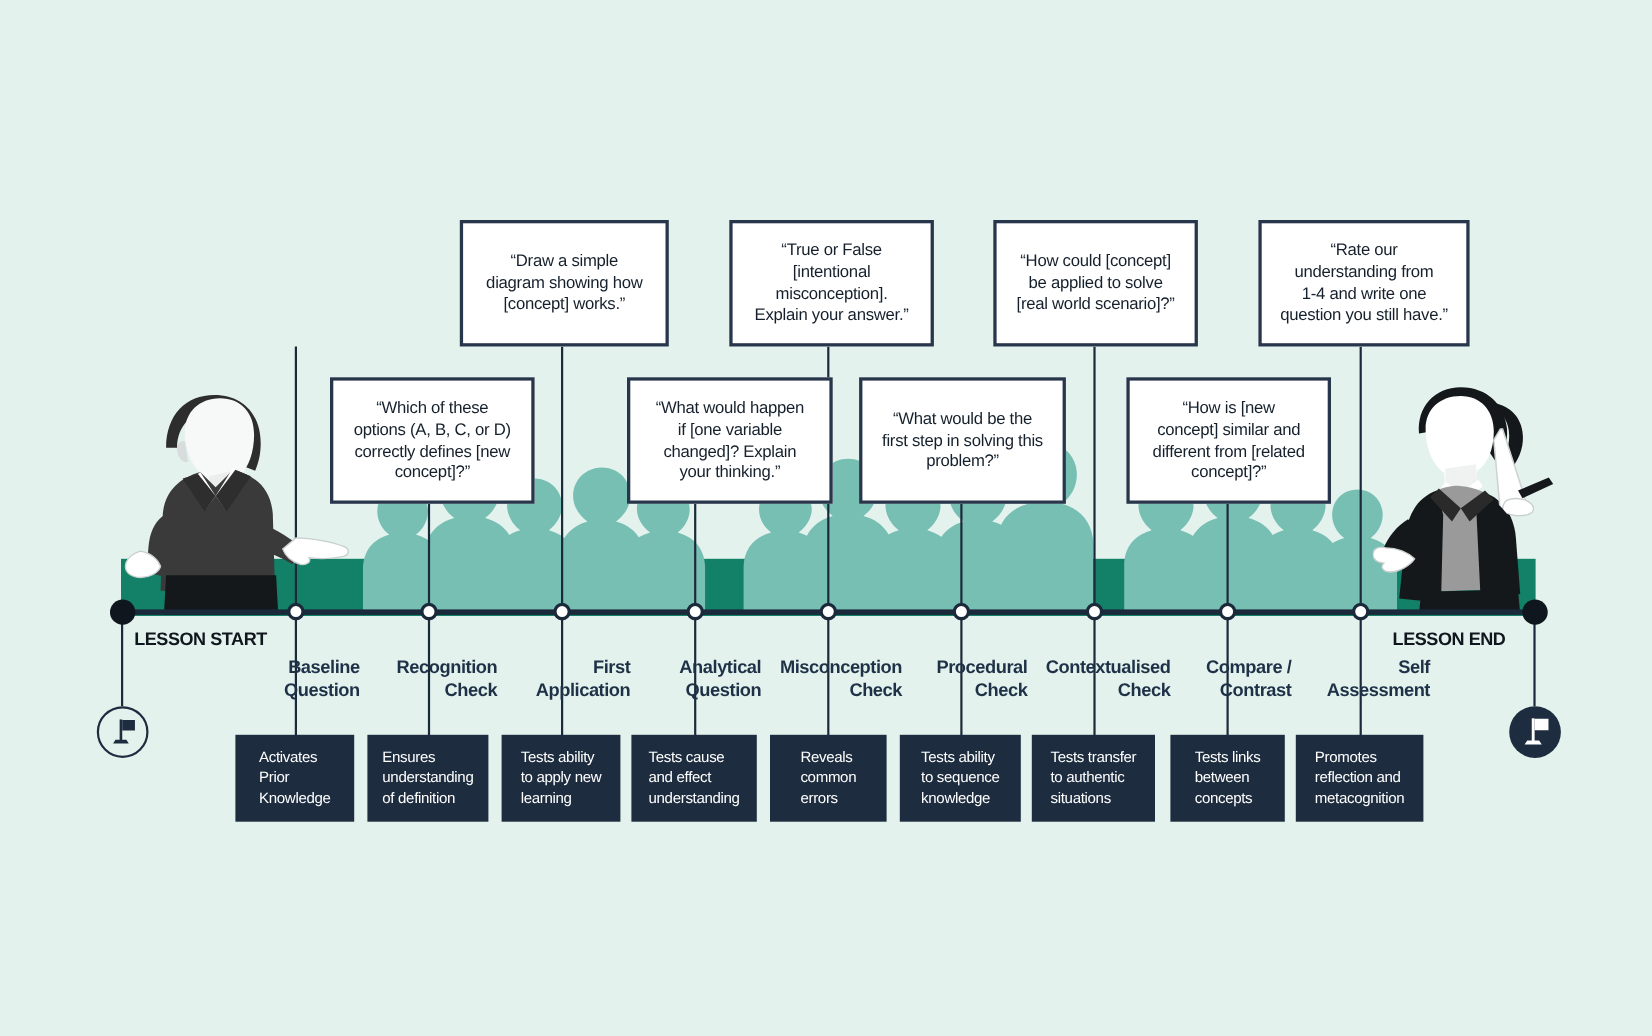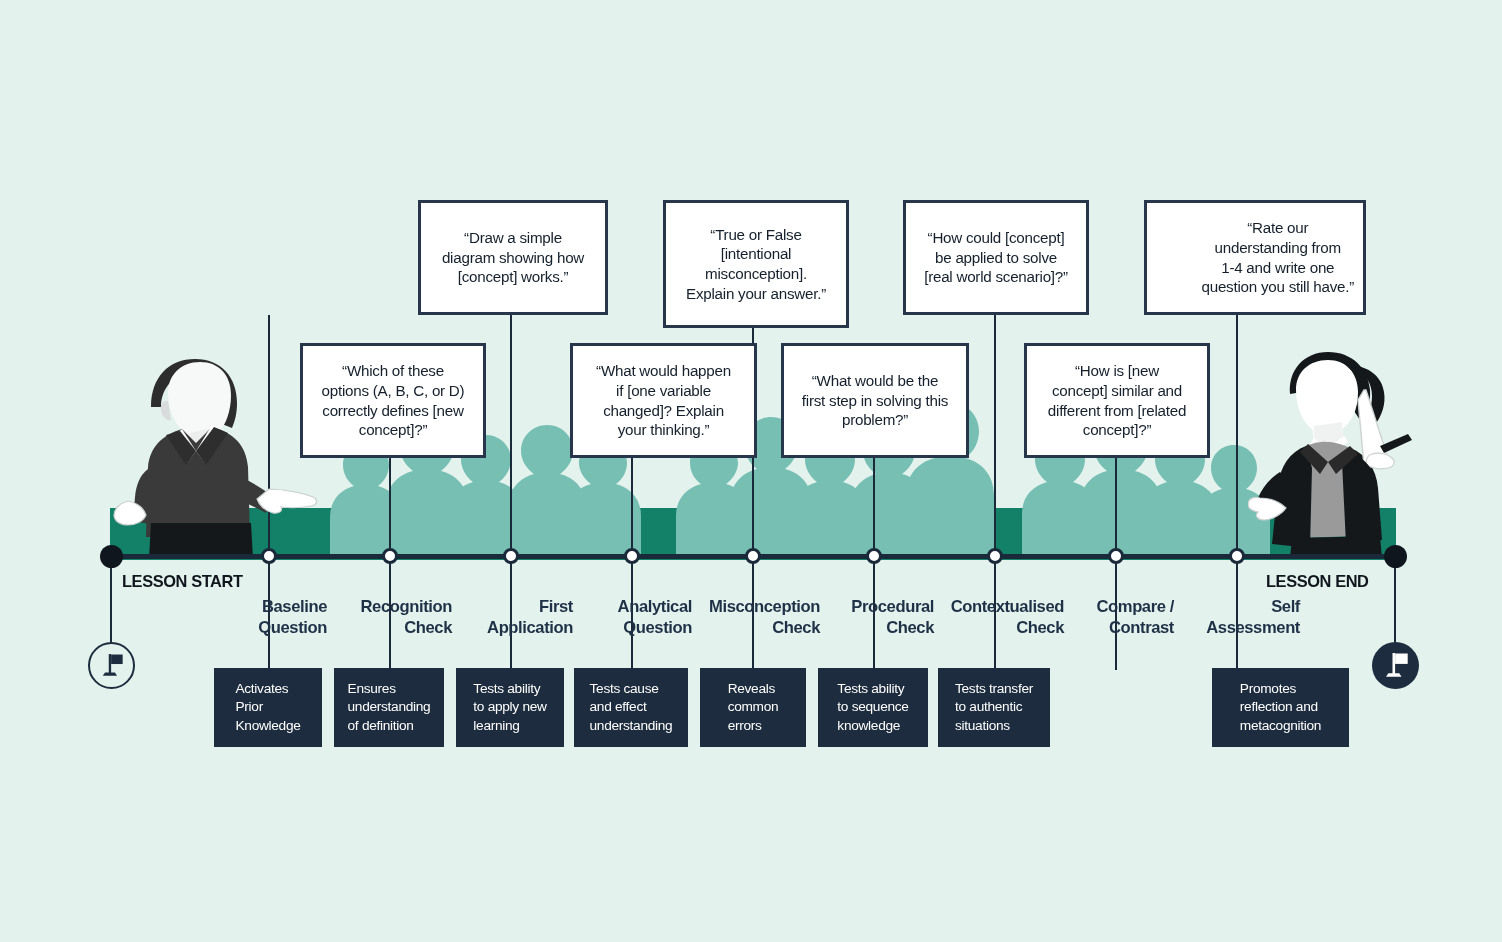--- a/index.html
+++ b/index.html
@@ -258,27 +258,27 @@
   <div class="stem" style="left:994px; top:558px; height:112px;"></div>
   <div class="stem" style="left:1115px; top:558px; height:112px;"></div>
   <div class="stem" style="left:1236px; top:558px; height:112px;"></div>
 
   <div class="stem" style="left:110px; top:558px; height:84px;"></div>
   <div class="stem" style="left:1394px; top:558px; height:84px;"></div>
 
   <div class="quote" style="left:418px; top:200px; width:190px; height:115px;">
     <span>“Draw a simple<br>diagram showing how<br>[concept] works.”</span>
   </div>
-  <div class="quote" style="left:663px; top:200px; width:186px; height:128px;">
+  <div class="quote" style="left:663px; top:200px; width:186px; height:115px;">
     <span>“True or False<br>[intentional<br>misconception].<br>Explain your answer.”</span>
   </div>
   <div class="quote" style="left:903px; top:200px; width:186px; height:115px;">
     <span>“How could [concept]<br>be applied to solve<br>[real world scenario]?”</span>
   </div>
-  <div class="quote" style="left:1144px; top:200px; width:222px; height:115px;justify-content:flex-end;">
+  <div class="quote" style="left:1144px; top:200px; width:192px; height:115px;">
     <span>“Rate our<br>understanding from<br>1-4 and write one<br>question you still have.”</span>
   </div>
 
   <div class="quote" style="left:300px; top:343px; width:186px; height:115px;">
     <span>“Which of these<br>options (A, B, C, or D)<br>correctly defines [new<br>concept]?”</span>
   </div>
   <div class="quote" style="left:570px; top:343px; width:187px; height:115px;">
     <span>“What would happen<br>if [one variable<br>changed]? Explain<br>your thinking.”</span>
   </div>
   <div class="quote" style="left:781px; top:343px; width:188px; height:115px;">
@@ -333,21 +333,24 @@
   </div>
   <div class="purpose" style="left:700px; width:106px;">
     <span>Reveals<br>common<br>errors</span>
   </div>
   <div class="purpose" style="left:818px; width:110px;">
     <span>Tests ability<br>to sequence<br>knowledge</span>
   </div>
   <div class="purpose" style="left:938px; width:112px;">
     <span>Tests transfer<br>to authentic<br>situations</span>
   </div>
-  <div class="purpose" style="left:1212px; width:137px;">
+  <div class="purpose" style="left:1064px; width:104px;">
+    <span>Tests links<br>between<br>concepts</span>
+  </div>
+  <div class="purpose" style="left:1178px; width:116px;">
     <span>Promotes<br>reflection and<br>metacognition</span>
   </div>
 
   <div class="flagbadge outline" style="left:88px; top:642px;">
     <svg viewBox="0 0 47 47">
       <rect x="20.5" y="11" width="2.6" height="23" fill="#1d2c3e"></rect>
       <path d="M23.1 11.5 h12.6 v10.4 h-12.6 z" fill="#1d2c3e"></path>
       <path d="M14 34.8 h15.6 l-2.4-3.6 h-10.8 z" fill="#1d2c3e"></path>
     </svg>
   </div>

